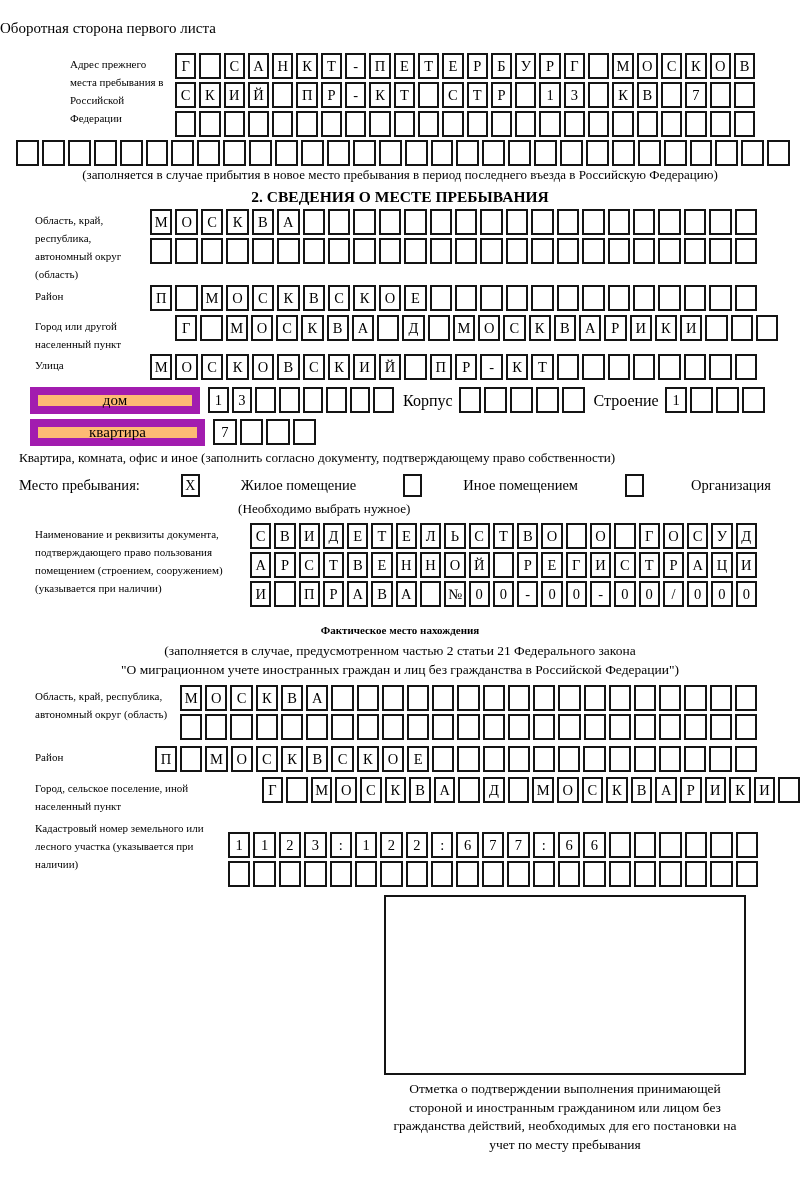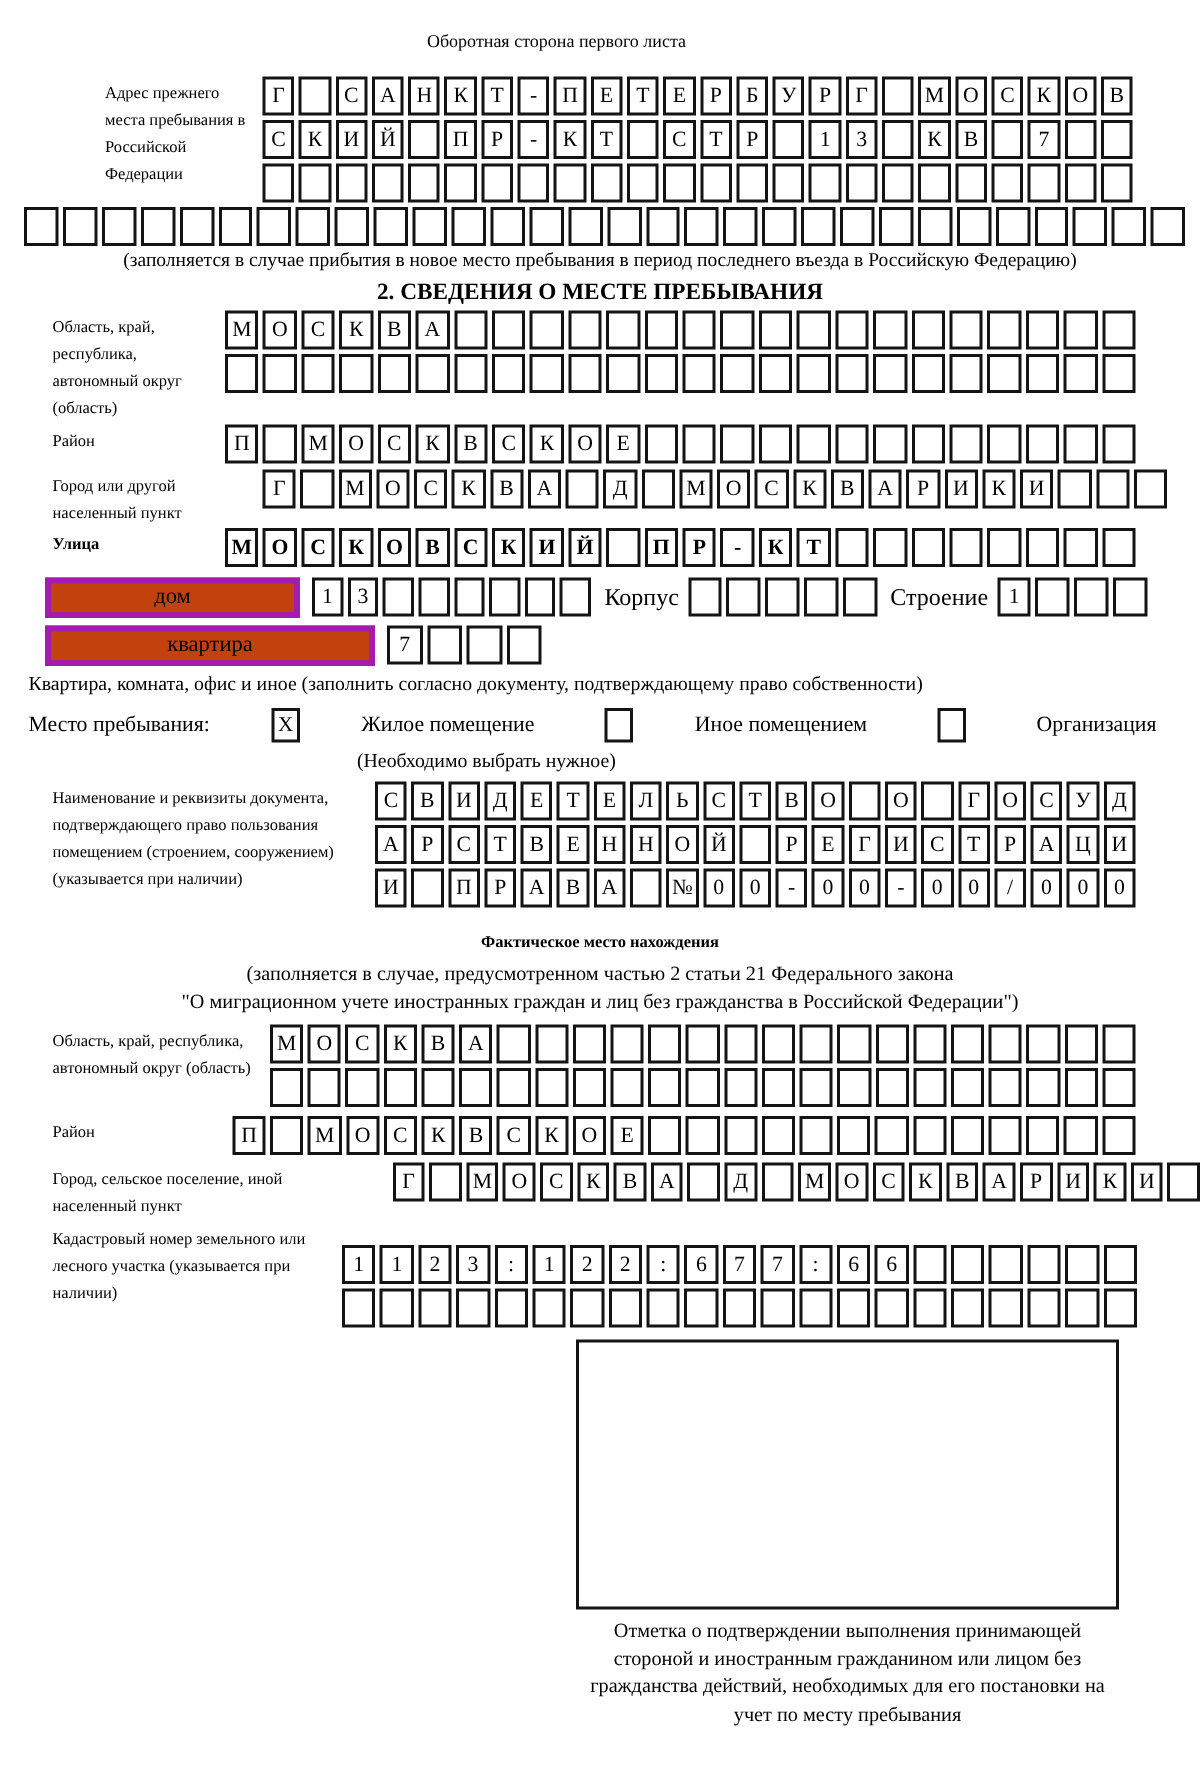--- a/index.html
+++ b/index.html
@@ -4,21 +4,21 @@
 <style>
   * { margin:0; padding:0; box-sizing:border-box; }
   html,body { background:#ffffff; }
   body {
     width:800px; height:1180px;
     font-family:"Liberation Serif","DejaVu Serif",serif;
     color:#000; overflow:hidden;
   }
   .page { position:relative; width:800px; height:1180px; }
 
-  .hdr { text-align:center; padding:20px 58px 0 0; font-size:12px; }
+  .hdr { text-align:left; padding:20px 58px 0 0; font-size:15px; }
 
   .frow { display:flex; align-items:flex-start; margin-left:16px; }
   .lbl { font-size:11px; line-height:18px; padding-left:19px; padding-top:2px; }
 
   .boxrow { display:flex; gap:3px; margin-bottom:3px; }
   .cell {
     flex:1 1 0; height:26px; border:2px solid #141414;
     display:flex; align-items:center; justify-content:center;
     font-size:14.5px; line-height:1; background:#fff;
   }
@@ -27,29 +27,29 @@
   .prev .lbl { width:159px; padding-left:54px; }
   .prev .rows { width:580px; }
   .fullrow { width:774px; margin:0 0 0 16px; }
 
   .note { text-align:center; font-size:13px; margin-top:1px; }
   .sect-title { text-align:center; font-weight:bold; font-size:15.5px; margin:5px 0 3px 0; }
 
   .r-region { margin-top:2px; } .r-region .lbl { width:134px; } .r-region .rows { width:607px; }
   .r-district { margin-top:2px; } .r-district .lbl { width:134px; } .r-district .rows { width:607px; }
   .r-city { margin-top:1px; } .r-city .lbl { width:159px; } .r-city .rows { width:603px; }
-  .r-street { margin-top:1px;font-weight:bold; } .r-street .lbl { width:134px; } .r-street .rows { width:607px; }
+  .r-street { margin-top:1px; } .r-street .lbl { width:134px; } .r-street .rows { width:607px; }
 
   .house-row { display:flex; align-items:flex-start; margin:4px 0 0 30px; }
   .bigbox {
-    border:4px solid #a21caf; height:27px; display:flex; align-items:center;
-    justify-content:center; font-size:15px; background:#c2410c;
+    border:8px solid #a21caf; height:27px; display:flex; align-items:center;
+    justify-content:center; font-size:15px; background:#fdba74;
   }
   .dom-box { width:170px; }
-  .kv-box { width:220px; }
+  .kv-box { width:175px; }
   .house-cells { width:186px; margin-left:8px; }
   .korpus-cells { width:126px; }
   .stroenie-cells { width:100px; }
   .inline-lbl { font-size:16px; padding:5px 6px 0 9px; white-space:nowrap; }
   .caption { font-size:13.2px; margin:2px 0 3px 19px; }
   .apt-row { display:flex; align-items:flex-start; margin:3px 0 0 30px; }
   .apt-cells { width:103px; margin-left:8px; }
 
   .stay-row { display:flex; align-items:center; margin:8px 0 0 19px; font-size:14.5px;gap:30px; }
   .chk {

